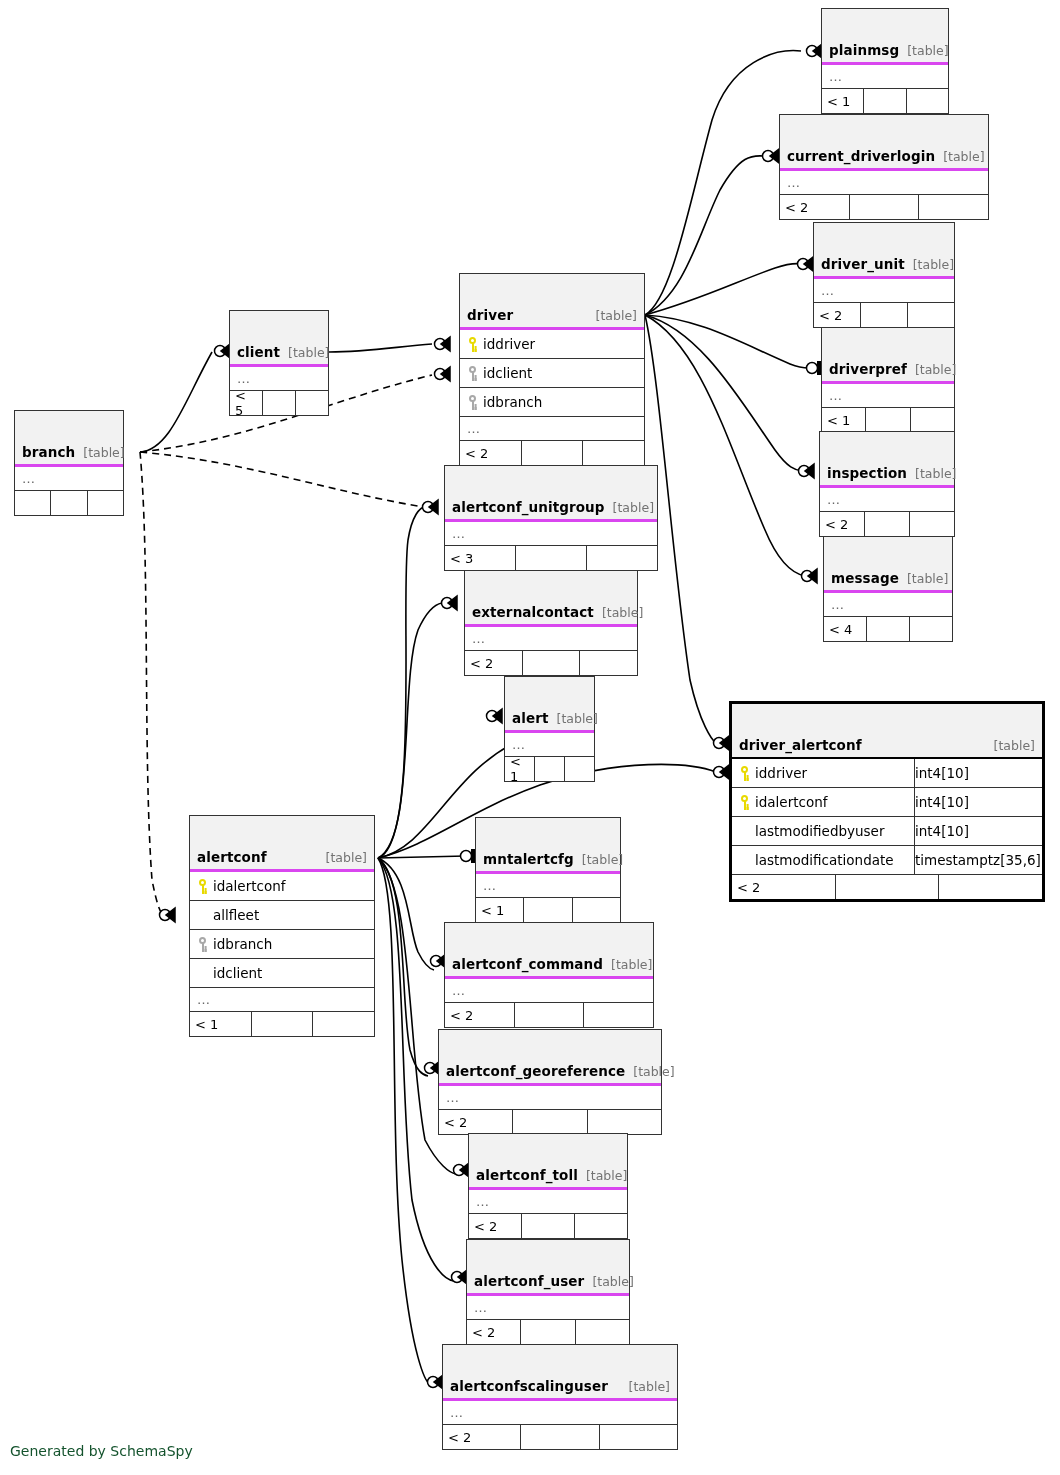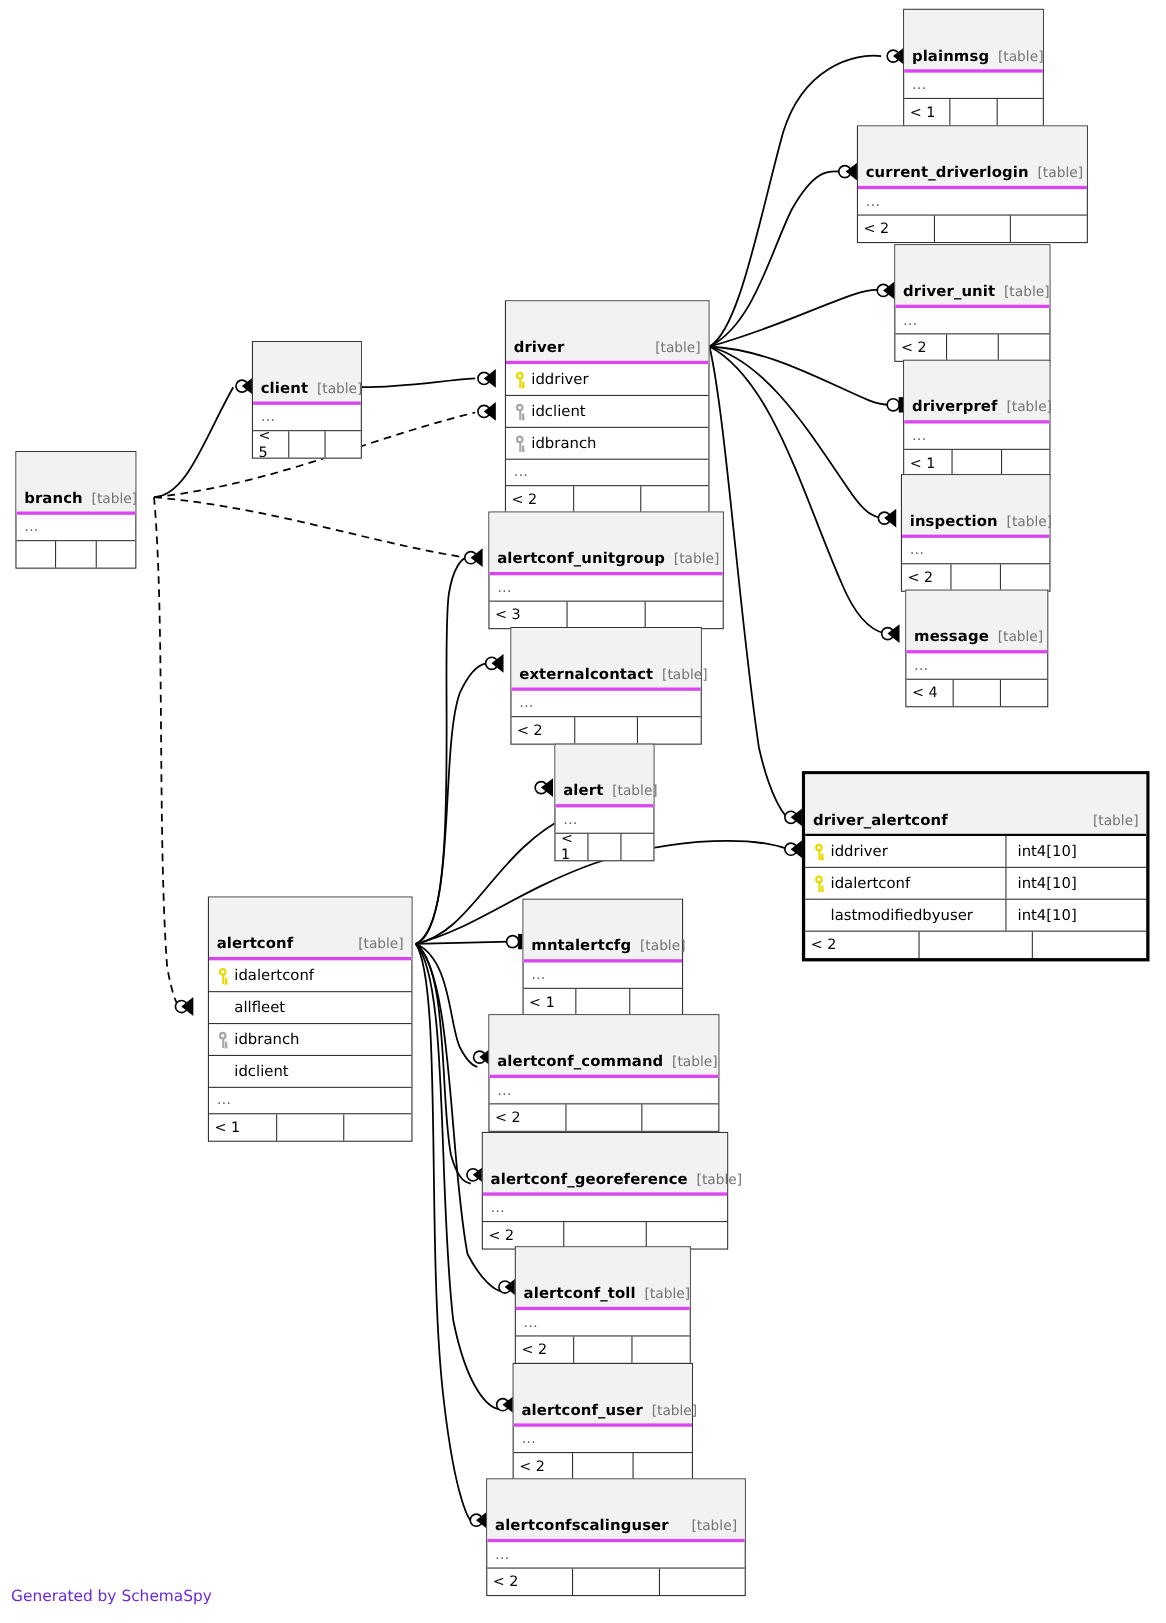--- a/index.html
+++ b/index.html
@@ -39,21 +39,21 @@
     border-bottom:1px solid #333333;
     height:29px;box-sizing:border-box;
     white-space:nowrap;
   }
   .tbl.focus .row{height:29px;}
   .row .cname{
     flex:1 1 auto;padding-left:8px;display:flex;align-items:center;gap:6px;
     overflow:hidden;
   }
   .row .ctype{
-    flex:0 0 auto;width:128px;padding-left:10px;
+    flex:0 0 auto;width:128px;padding-left:0;
     border-left:1px solid #333333;height:100%;
     display:flex;align-items:center;box-sizing:border-box;
   }
   .row.ellipsis{height:24px;color:#555;font-size:13px;}
   .row.ellipsis .cname{padding-left:7px;color:#666;letter-spacing:1px;}
 
   
   .key{display:inline-block;width:9px;height:15px;position:relative;flex:0 0 auto;}
   .key::before{
     content:"";position:absolute;left:1px;top:0;width:7px;height:7px;
@@ -72,21 +72,21 @@
   .foot .fc{
     flex:1 1 0;border-right:1px solid #333333;box-sizing:border-box;
     display:flex;align-items:center;padding:0 5px;overflow:hidden;
   }
   .foot .fc:last-child{border-right:none;margin-top:40px;}
   .foot .fc.l{justify-content:flex-start;}
   .foot .fc.r{justify-content:flex-end;}
 
   .credit{
     position:absolute;left:10px;top:1443px;
-    font-size:14px;color:#6d28d9;
+    font-size:14px;color:#14532d;
   }
 </style>
 </head>
 <body>
 
 <div id="canvas">
 
   <svg id="edges" viewBox="0 0 1060 1475" xmlns="http://www.w3.org/2000/svg">
     <g fill="none" stroke="#000000" stroke-width="1.6">
 
@@ -315,20 +315,26 @@
           <span>idalertconf</span>
         </span>
         <span class="ctype">int4[10]</span>
       </div>
       <div class="row">
         <span class="cname" style="padding-left:23px;">
           <span>lastmodifiedbyuser</span>
         </span>
         <span class="ctype">int4[10]</span>
       </div>
+      <div class="row">
+        <span class="cname" style="padding-left:23px;">
+          <span>lastmodificationdate</span>
+        </span>
+        <span class="ctype">timestamptz[35,6]</span>
+      </div>
     </div>
     <div class="foot">
       <span class="fc l">&lt; 2</span>
       <span class="fc"></span>
       <span class="fc r">0 &gt;</span>
     </div>
   </div>
 
   <div class="tbl" id="t-plainmsg" style="left:821px;top:8px;width:128px;">
     <div class="hdr">

